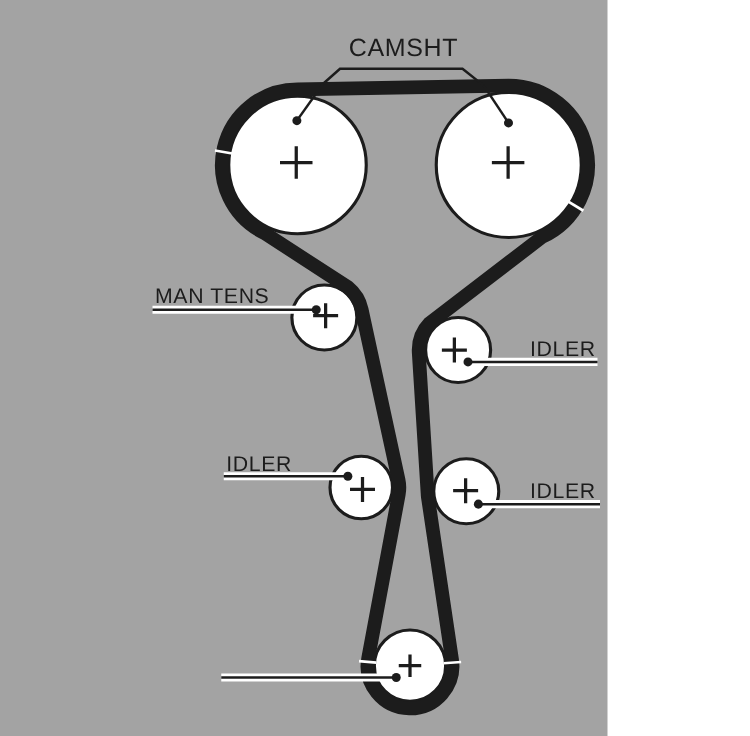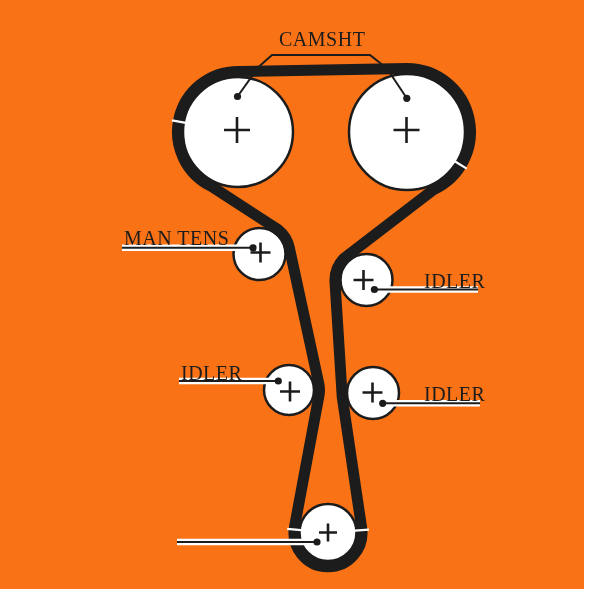--- a/index.html
+++ b/index.html
@@ -1,22 +1,22 @@
 <!DOCTYPE html>
 <html><head>
 <meta charset="utf-8">
 <style>
   html,body{margin:0;padding:0;background:#ffffff;}
   #stage{
-    position:relative;width:584px;height:589px;background:#f97316;
-    font-family:Liberation Serif, serif;overflow:hidden;
+    position:relative;width:486px;height:589px;background:#a3a3a3;
+    font-family:Liberation Sans, sans-serif;overflow:hidden;
   }
   #stage svg{position:absolute;left:0;top:0;}
   .lbl{
-    position:absolute;color:#1c1c1c;font-size:20px;line-height:1;
+    position:absolute;color:#1c1c1c;font-size:17px;line-height:1;
     letter-spacing:0.5px;white-space:nowrap;user-select:none;
   }
   .lbl-camsht{font-size:20px;}
 </style>
 </head>
 <body>
 
 <div id="stage">
 
   <svg width="600" height="589" viewBox="0 0 600 589">

